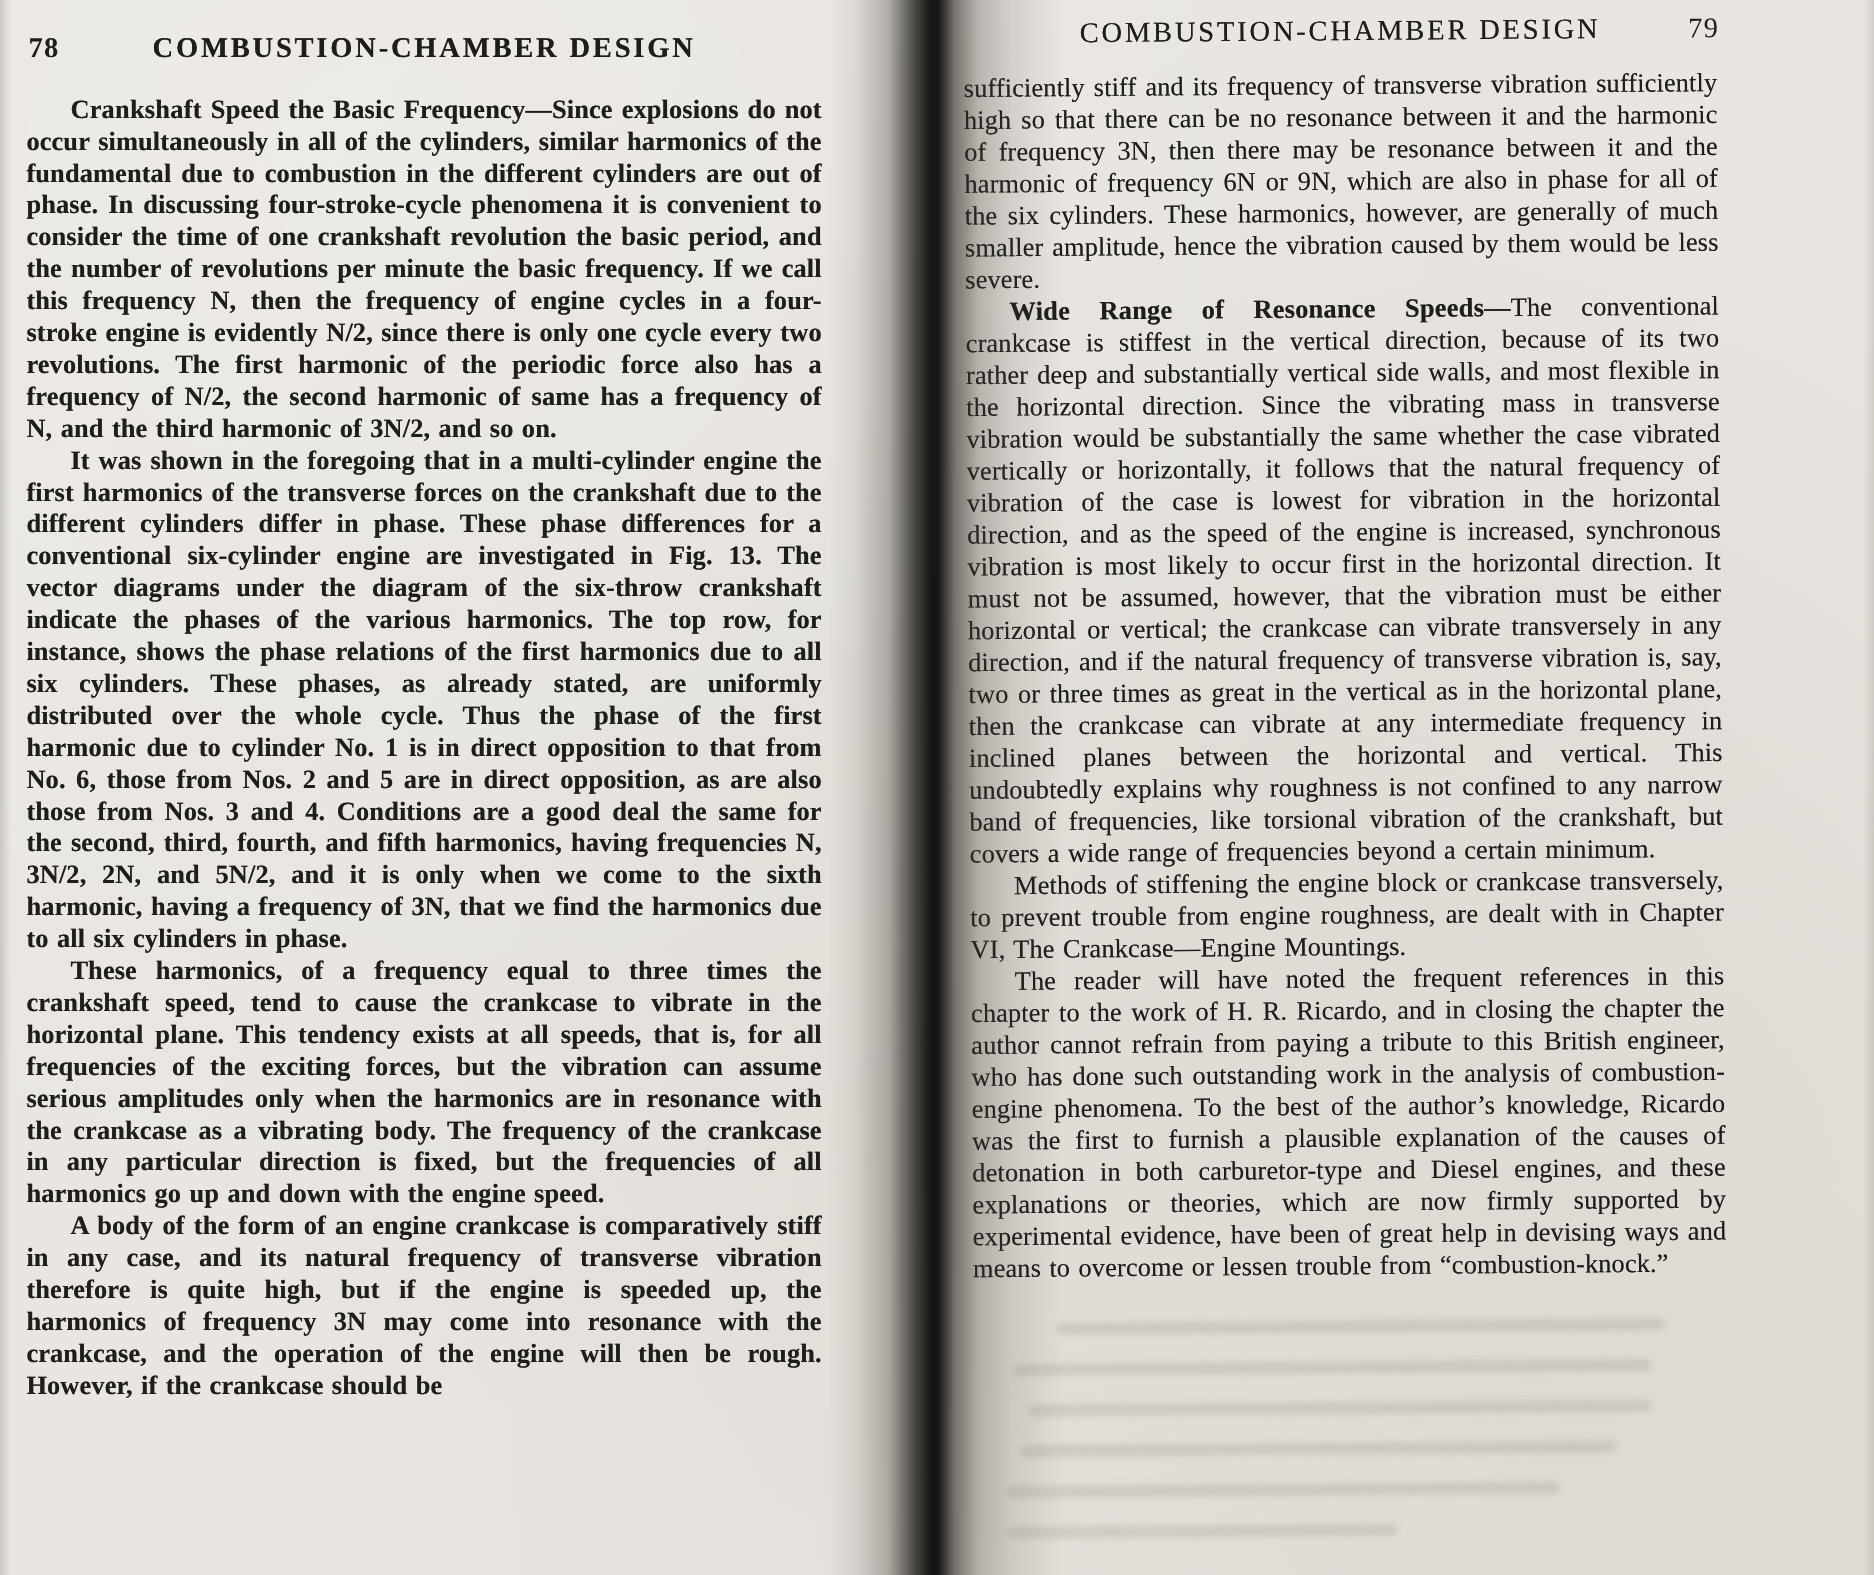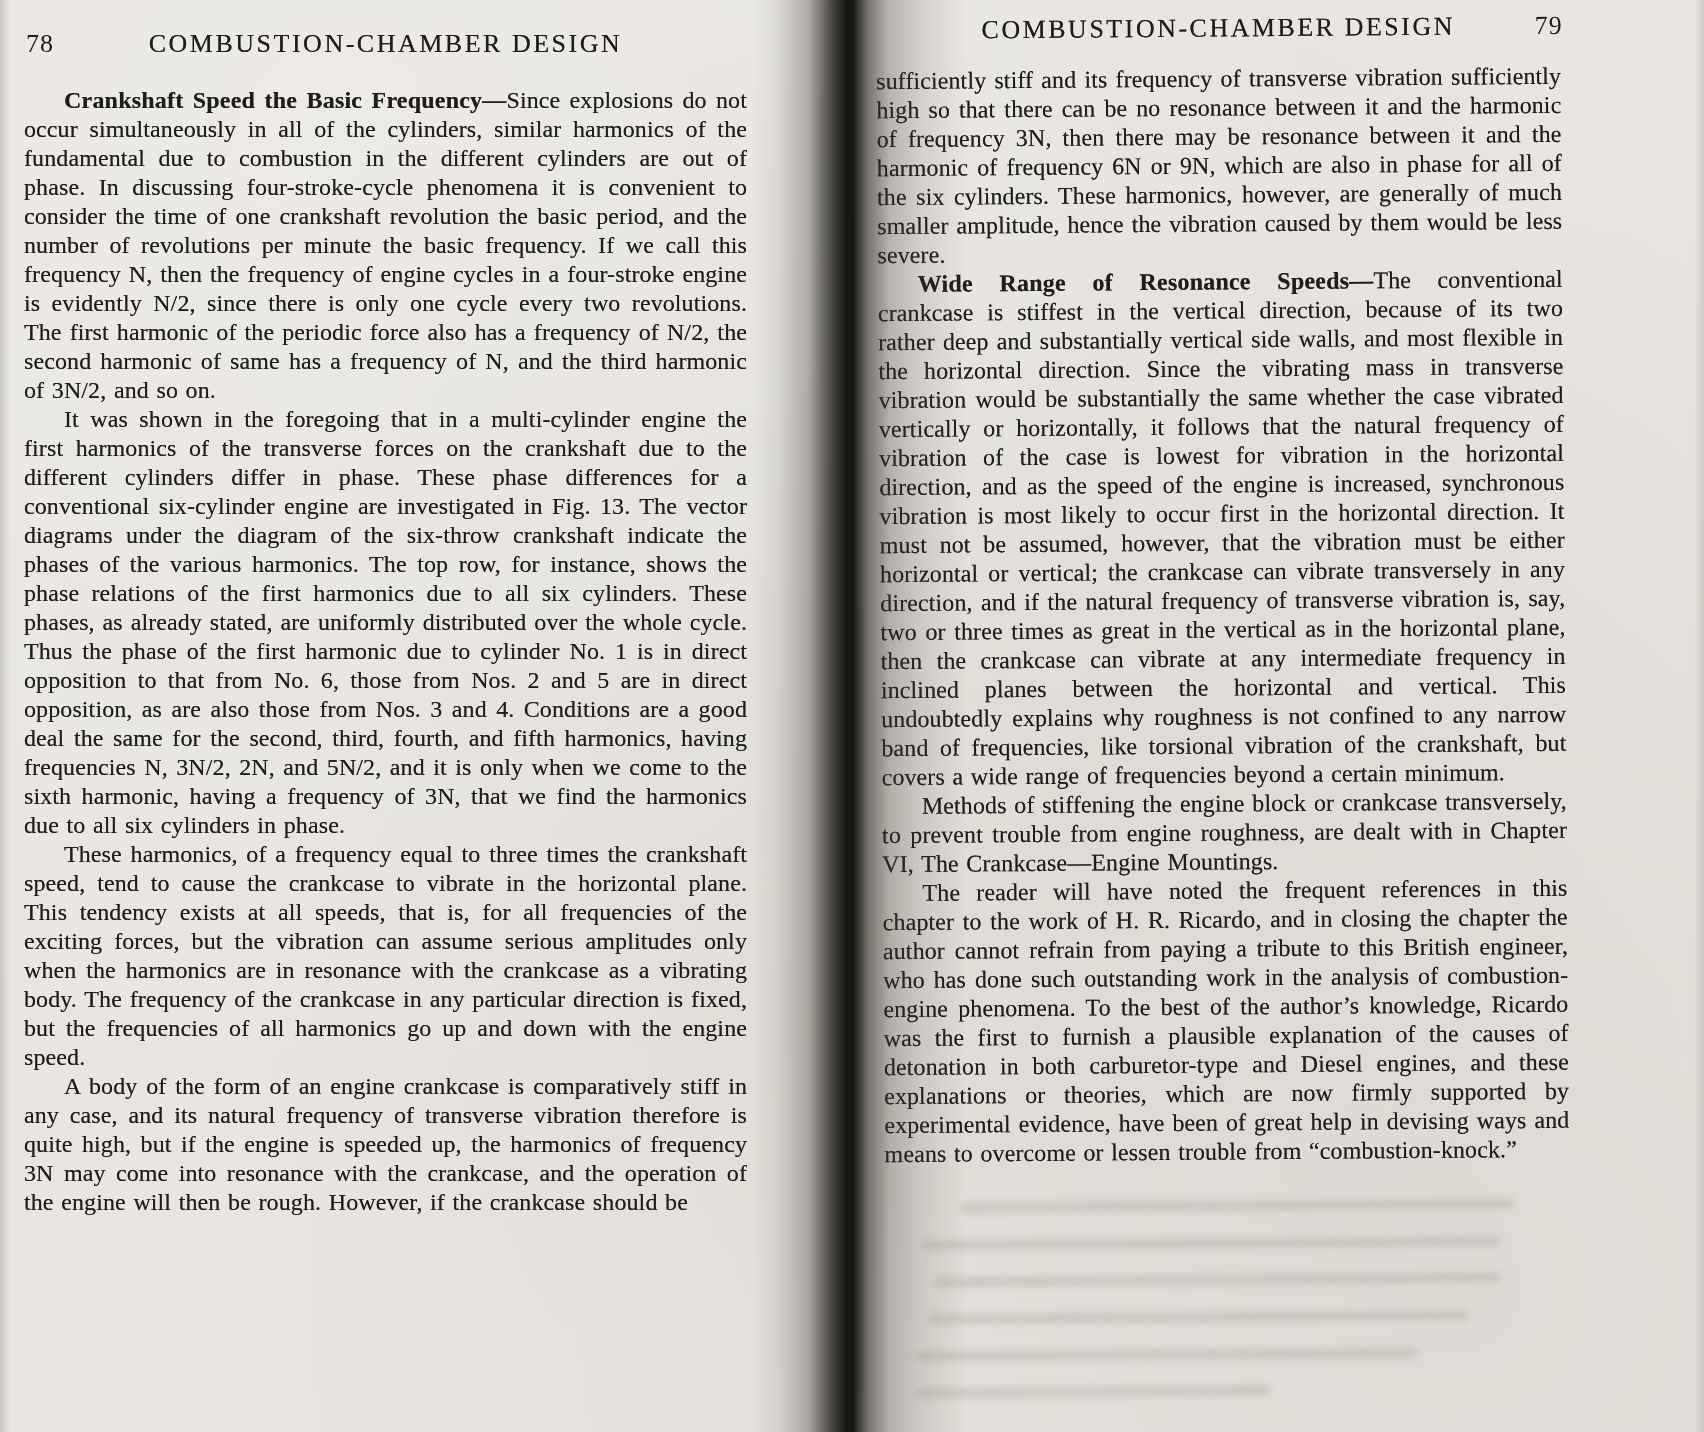--- a/index.html
+++ b/index.html
@@ -9,21 +9,21 @@
     overflow:hidden;
     background:
       radial-gradient(ellipse at 20% 10%, rgba(255,255,255,0.20), rgba(255,255,255,0) 55%),
       radial-gradient(ellipse at 85% 90%, rgba(120,112,100,0.10), rgba(120,112,100,0) 60%),
       radial-gradient(ellipse at 55% 45%, rgba(130,122,110,0.06), rgba(130,122,110,0) 70%),
       #e9e6e1;
     font-family:"Liberation Serif","DejaVu Serif",serif;
     color:#1e1d1b;
   }
   .page{position:absolute;top:0;height:100%;box-sizing:border-box;}
-  .page-left{left:0;width:792px;padding:26px 45px 0 24px;}
+  .page-left{left:0;width:792px;padding:26px 45px 0 24px;font-weight:bold;}
   .page-right{
     left:862px;width:842px;padding:10px 139px 0 18px;
     transform:rotate(-0.45deg);transform-origin:50% 40%;
   }
   .pagehead{position:relative;text-align:center;height:36px;line-height:36px;}
   .page-left .pagehead{margin-bottom:24px;}
   .page-right .pagehead{margin-bottom:18px;}
   .pnum{position:absolute;top:0;font-size:26px;letter-spacing:1px;}
   .pnum-left{left:2px;}
   .pnum-right{right:-2px;}

